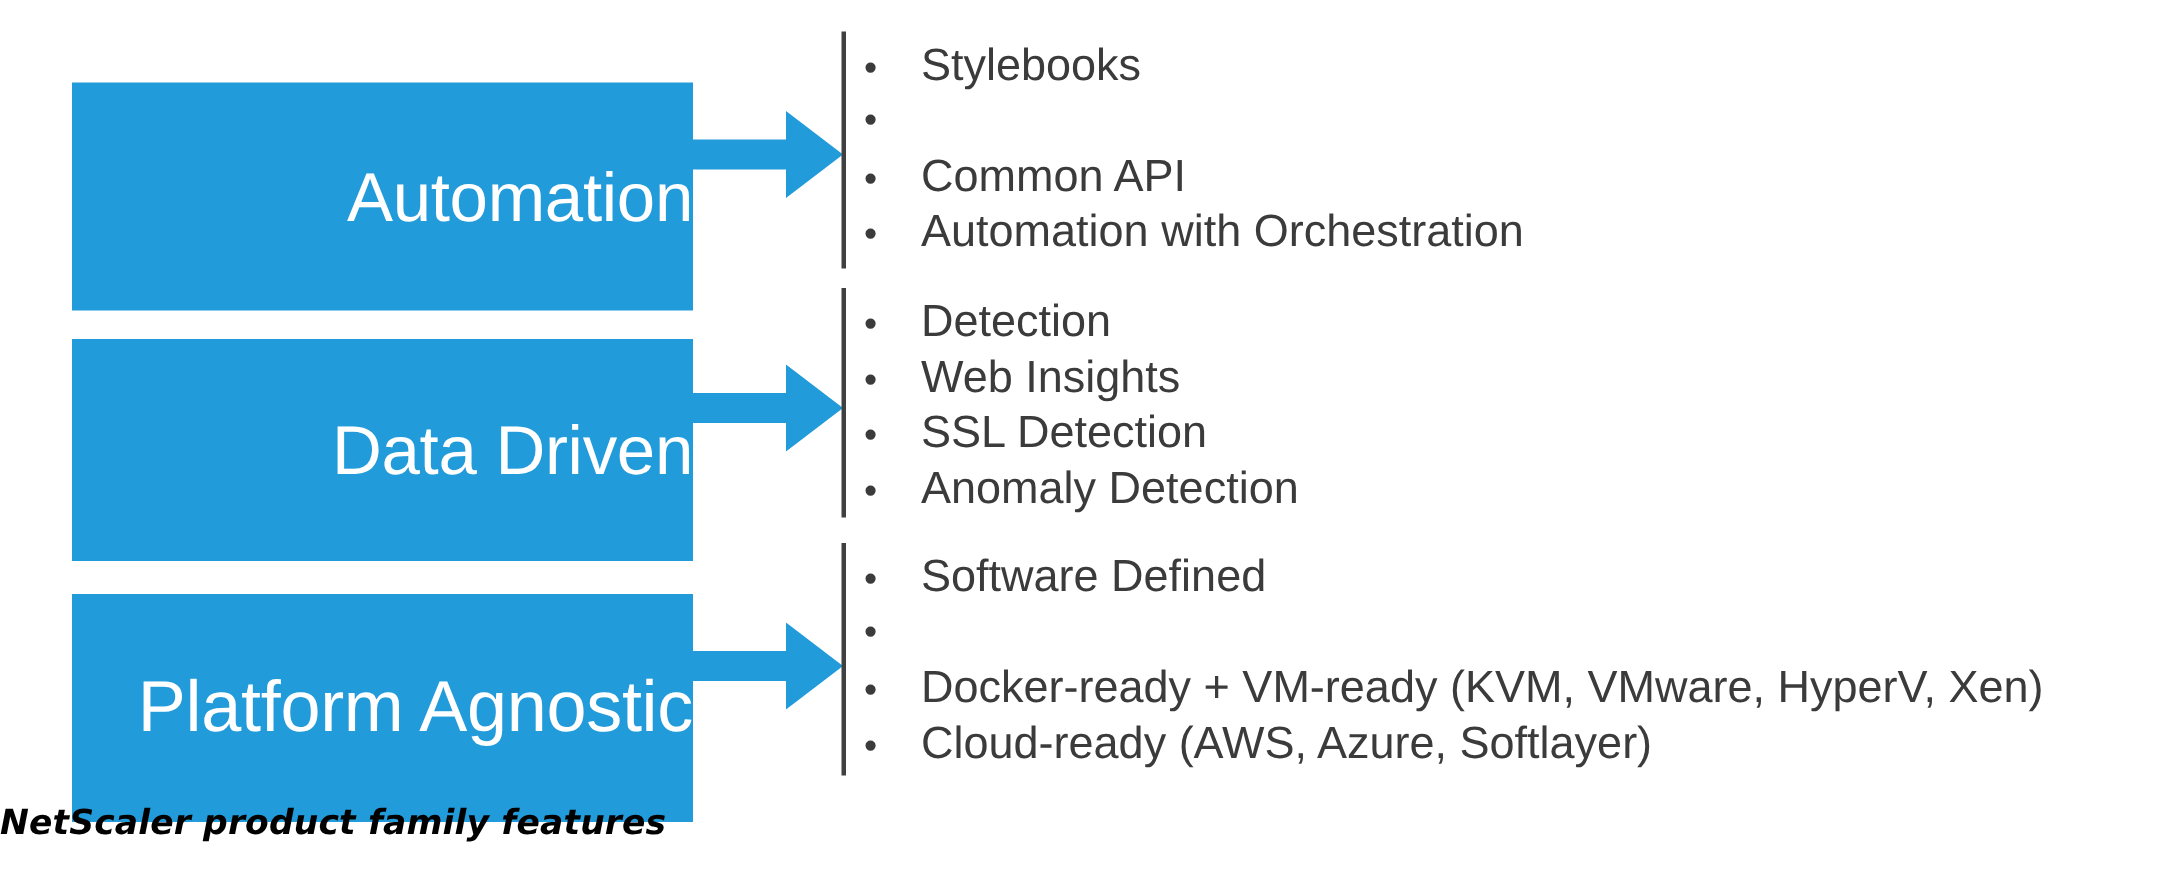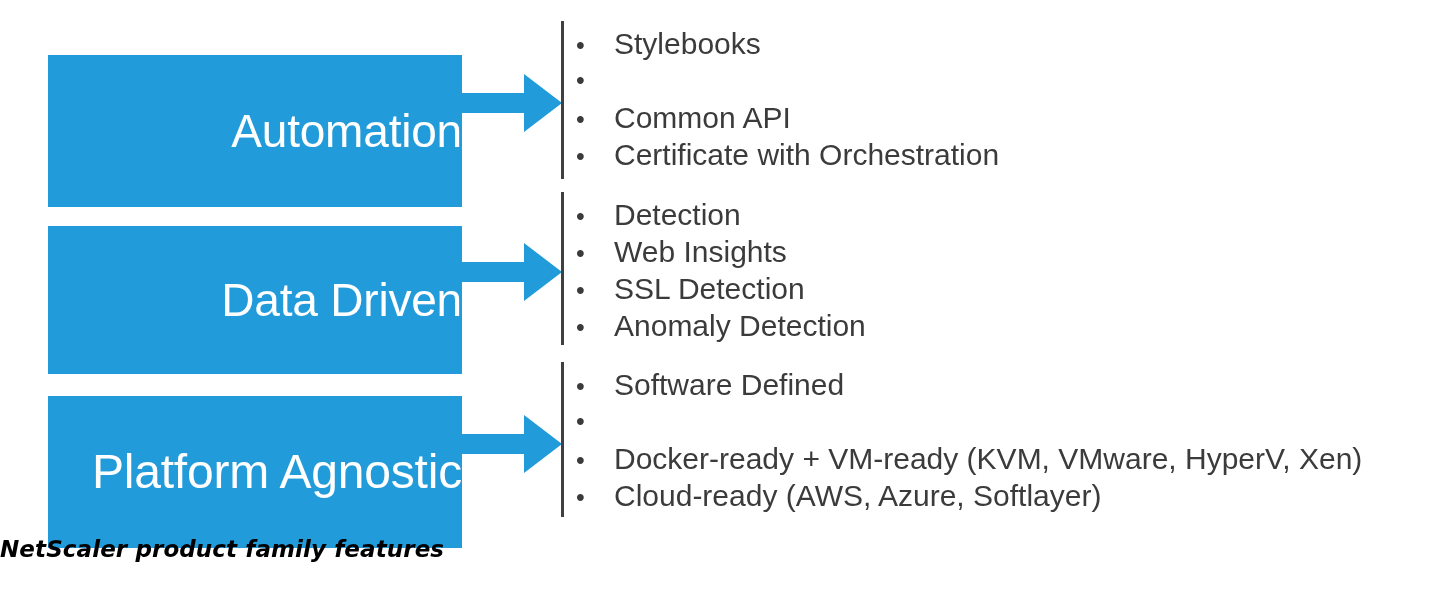--- a/index.html
+++ b/index.html
@@ -150,21 +150,21 @@
       </li>
       <li class="bullet-row">
         <span class="bullet-mark">•</span>
       </li>
       <li class="bullet-row">
         <span class="bullet-mark">•</span>
         <span class="bullet-text">Common API</span>
       </li>
       <li class="bullet-row">
         <span class="bullet-mark">•</span>
-        <span class="bullet-text">Certificate with Orchestration</span>
+        <span class="bullet-text">Automation with Orchestration</span>
       </li>
     </ul>
   </div>
 
   <div class="group group-2">
 
     <div class="cat-box">
       <span class="cat-label">Data Driven</span>
     </div>
 

